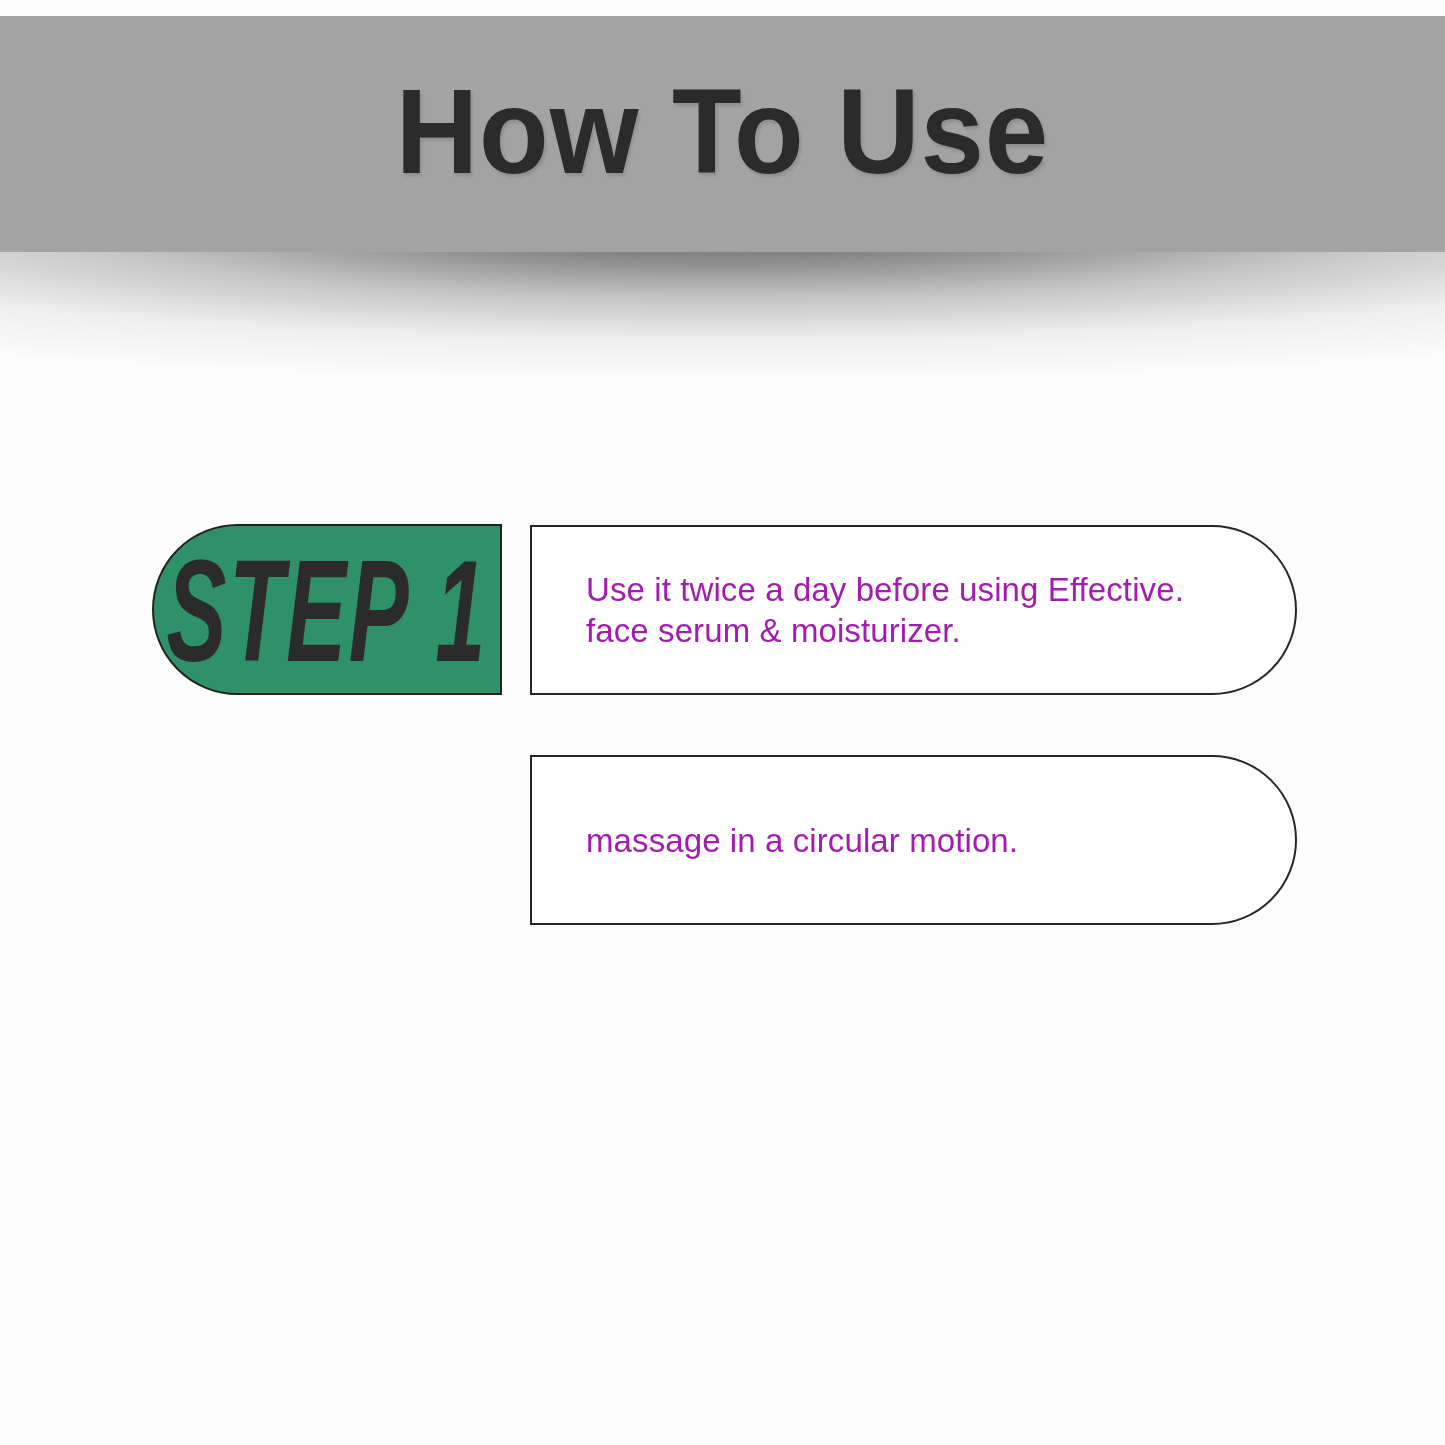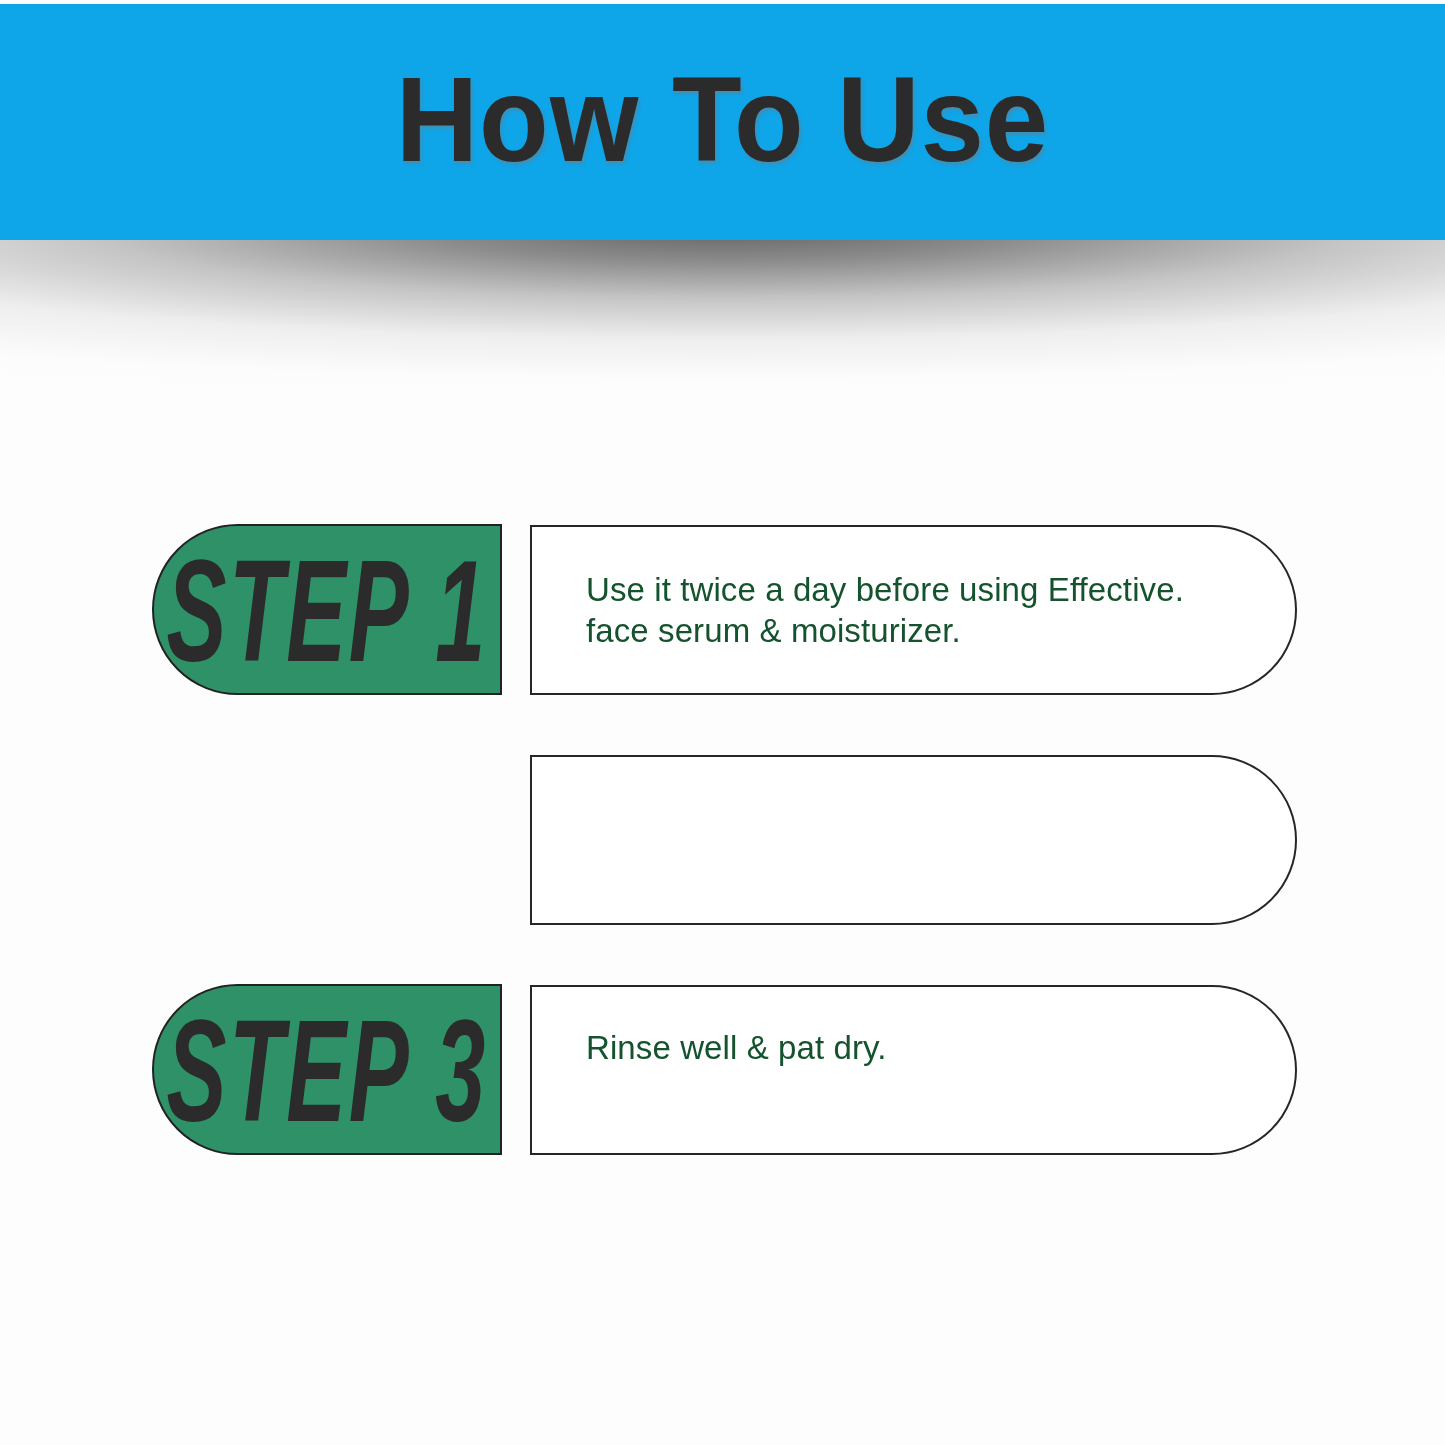--- a/index.html
+++ b/index.html
@@ -12,24 +12,24 @@
     background: #fdfdfd;
     font-family: "Liberation Sans", "DejaVu Sans", sans-serif;
     overflow: hidden;
     position: relative;
   }
 
   
   .header-band {
     position: absolute;
     left: 0;
-    top: 4px;
+    top: 16px;
     width: 1445px;
     height: 236px;
-    background: #0ea5e9;
+    background: #a3a3a3;
     z-index: 3;
   }
   .page-title {
     position: absolute;
     left: 0;
     top: 55px;
     width: 1445px;
     text-align: center;
     font-family: "Liberation Sans", "DejaVu Sans", sans-serif;
     font-weight: 700;
@@ -137,21 +137,21 @@
   }
   .step-panel.top-aligned {
     justify-content: flex-start;
     padding-top: 40px;
   }
   .step-text-line {
     font-family: "Liberation Sans", "DejaVu Sans", sans-serif;
     font-weight: 400;
     font-size: 33px;
     line-height: 41px;
-    color: #14532d;
+    color: #a21caf;
     letter-spacing: 0.1px;
     white-space: nowrap;
     user-select: none;
   }
 </style>
 </head>
 <body>
 
 <div class="header-shadow-line"></div>
 <div class="header-shadow"></div>
@@ -167,25 +167,18 @@
       <span class="step-badge-label">STEP 1</span>
     </div>
     <div class="step-panel">
       <span class="step-text-line">Use it twice a day before using Effective.</span>
       <span class="step-text-line">face serum &amp; moisturizer.</span>
     </div>
   </div>
 
   <div class="step-row">
     <div class="step-panel">
+      <span class="step-text-line">massage in a circular motion.</span>
     </div>
   </div>
 
-  <div class="step-row">
-    <div class="step-badge">
-      <span class="step-badge-label">STEP 3</span>
-    </div>
-    <div class="step-panel top-aligned">
-      <span class="step-text-line">Rinse well &amp; pat dry.</span>
-    </div>
-  </div>
 
 </div>
 
 </body></html>

